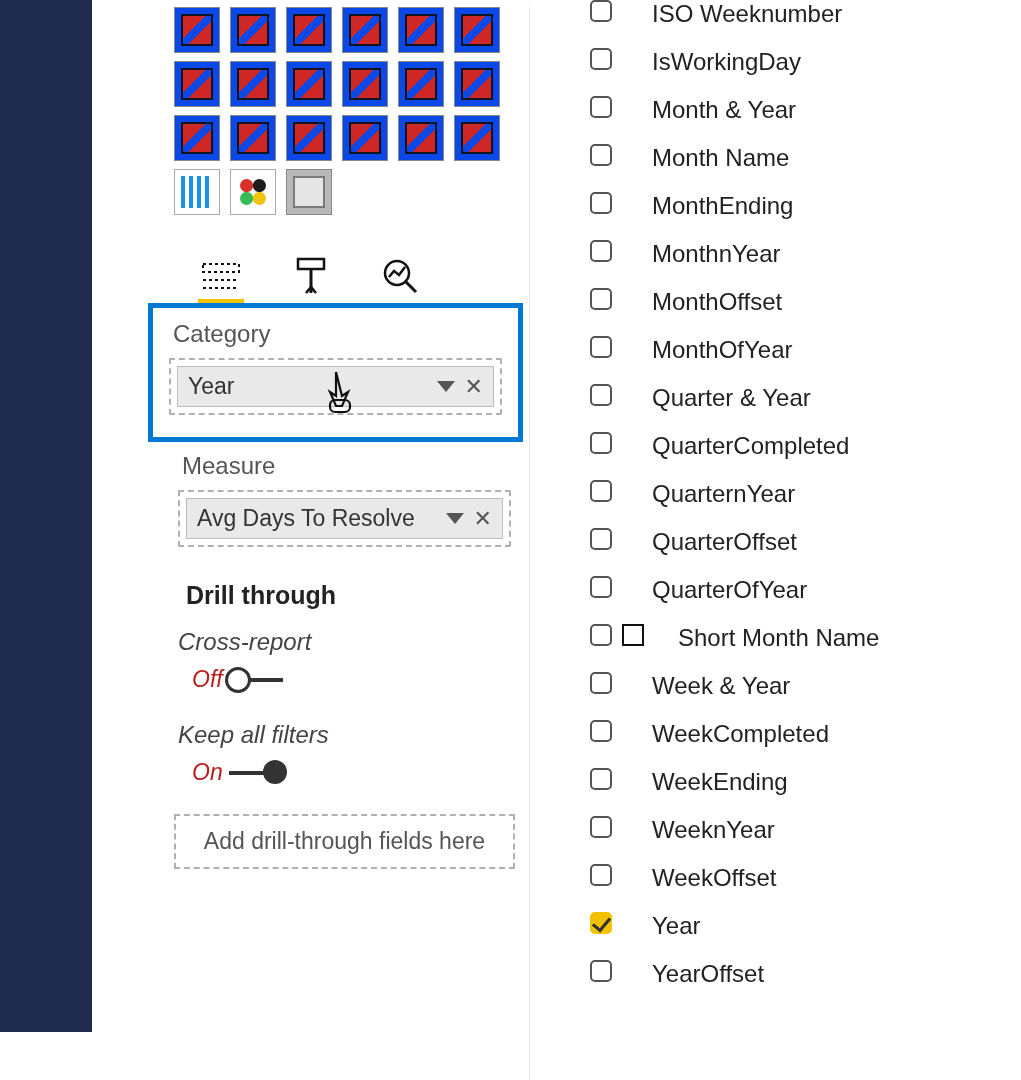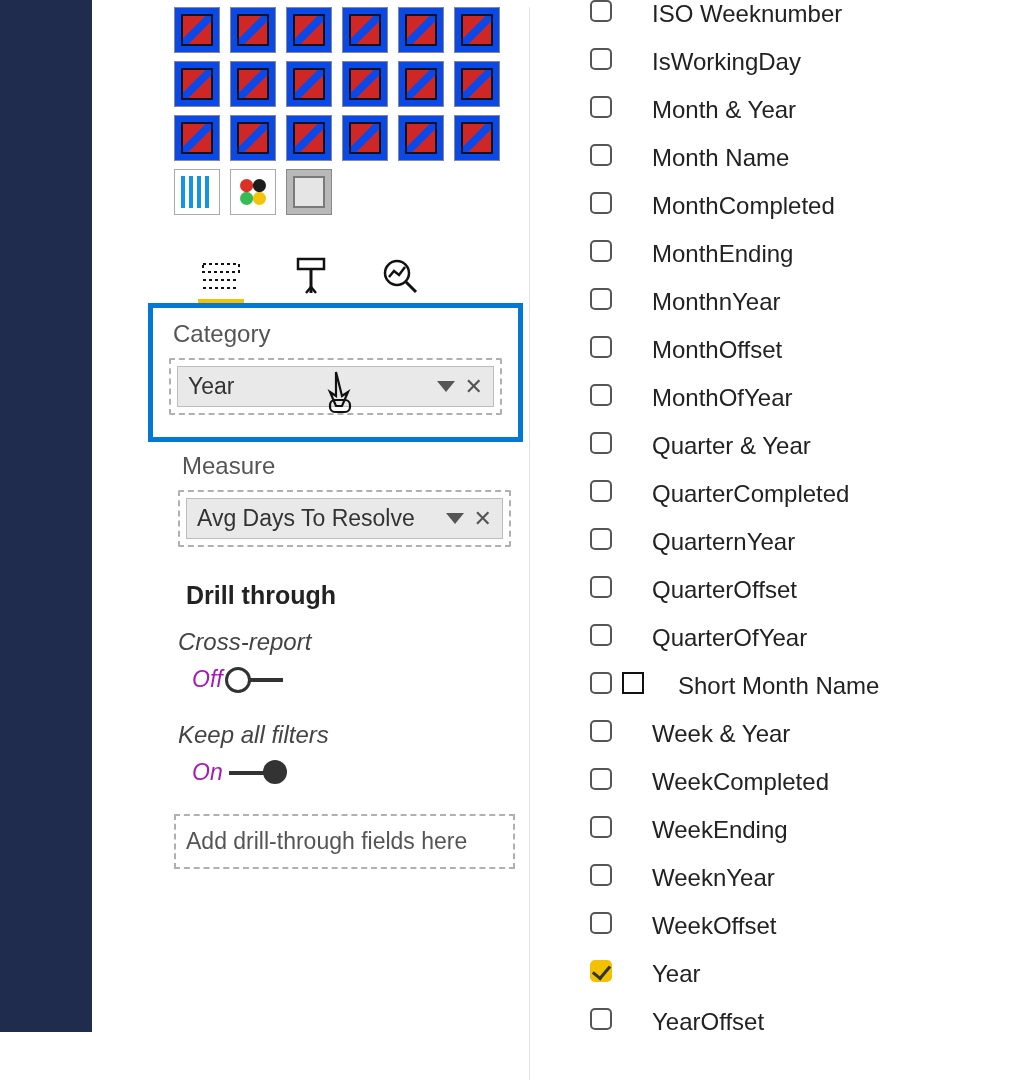--- a/index.html
+++ b/index.html
@@ -148,42 +148,42 @@
   }
   .toggle-row {
     padding: 0 18px;
     font-size:24px;
     color:#444;
     font-style:italic;
   }
   .toggle-label{ margin-bottom:8px; }
   .toggle {
     display:flex;align-items:center;gap:6px;
-    font-size:23px;color:#a21caf;
+    font-size:23px;color:#b91c1c;
     margin: 10px 0 28px 14px;
   }
   .toggle-track-off {
     width:54px;height:4px;background:#333;position:relative;
   }
   .toggle-track-off::before{
     content:"";width:20px;height:20px;border:3px solid #333;border-radius:50%;
     background:#fff;position:absolute;left:-4px;top:-11px;
   }
   .toggle-track-on {
     width:54px;height:4px;background:#333;position:relative;
   }
   .toggle-track-on::before{
     content:"";width:24px;height:24px;border-radius:50%;
     background:#333;position:absolute;right:-4px;top:-11px;
   }
   .drill-drop {
     margin: 4px 14px 0 14px;
     border:2px dashed #b0b0b0;
     padding: 12px 10px;
-    font-size:23px;color:#555;text-align:left;
+    font-size:23px;color:#555;text-align:center;
   }
 
   .fields-panel {
     position:absolute;
     left: 570px;
     top: 0;
     right:0;
     height:1080px;
     overflow:hidden;
   }
@@ -340,24 +340,20 @@
     <div class="field-row">
       <span class="cb"></span>
       <span>Month &amp; Year</span>
     </div>
     <div class="field-row">
       <span class="cb"></span>
       <span>Month Name</span>
     </div>
     <div class="field-row">
       <span class="cb"></span>
-      <span>MonthCompleted</span>
-    </div>
-    <div class="field-row">
-      <span class="cb"></span>
       <span>MonthEnding</span>
     </div>
     <div class="field-row">
       <span class="cb"></span>
       <span>MonthnYear</span>
     </div>
     <div class="field-row">
       <span class="cb"></span>
       <span>MonthOffset</span>
     </div>

